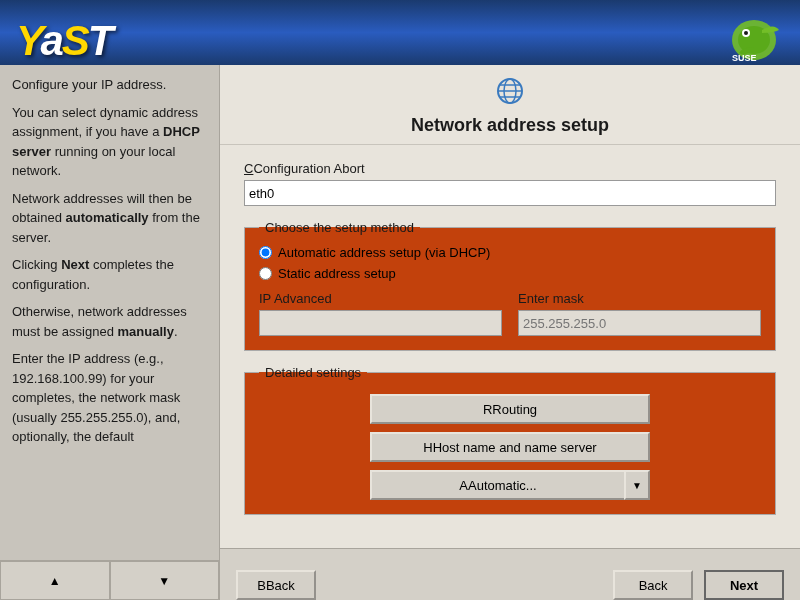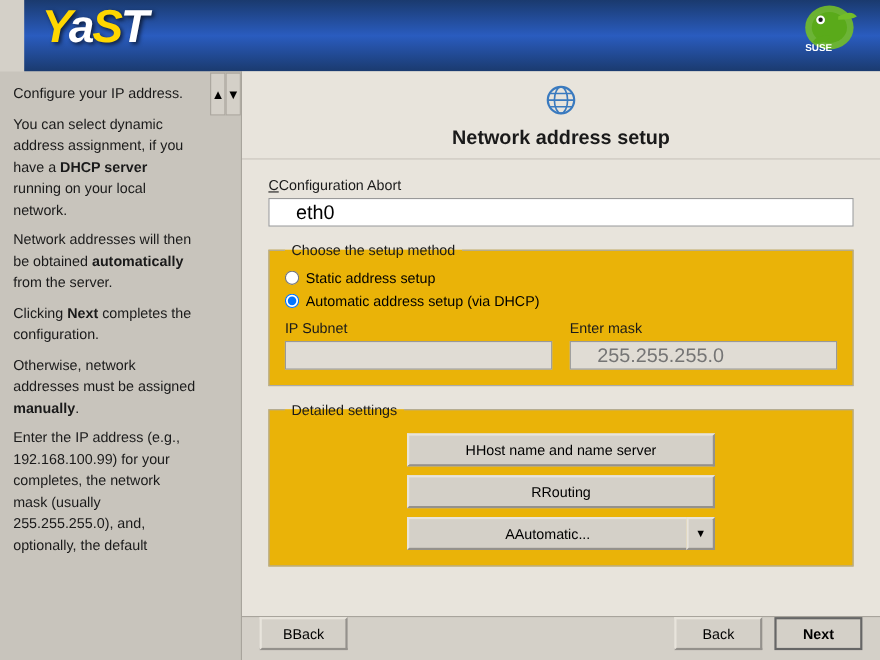--- a/index.html
+++ b/index.html
@@ -10,24 +10,23 @@
       font-size: 13px;
       background: #d4d0c8;
       overflow: hidden;
     }
 
     
     .header {
       height: 65px;
       background: linear-gradient(180deg, #1a3a6e 0%, #2a5cbf 50%, #1a3a6e 100%);
       display: flex;
-      align-items: flex-start;
+      align-items: flex-end;
       justify-content: space-between;
       padding: 0 16px;
-      margin-left: 22px;
     }
     .yast-logo {
       font-size: 42px;
       font-weight: bold;
       color: #fff;
       font-style: italic;
       text-shadow: 2px 2px 4px #000a;
       letter-spacing: -2px;
     }
     .yast-logo span.y { color: #ffd700; }
@@ -44,20 +43,21 @@
       display: flex;
       height: 535px;
     }
 
     
     .sidebar {
       width: 220px;
       background: #c8c4bc;
       border-right: 1px solid #a8a49c;
       display: flex;
+      flex-direction: column;
       overflow: hidden;
       position: relative;
     }
     .sidebar-content {
       flex: 1;
       padding: 10px 12px;
       overflow-y: auto;
       color: #1a1a1a;
       line-height: 1.5;
     }
@@ -125,37 +125,37 @@
     .form-label {
       display: block;
       margin-bottom: 4px;
       color: #1a1a1a;
     }
     .form-label .underline {
       text-decoration: underline;
     }
     .form-input {
       width: 100%;
-      padding: 4px 24px;
+      padding: 4px 4px;
       border: 1px solid #999;
       background: #fff;
-      font-size: 18px;
+      font-size: 13px;
       height: 26px;
     }
     .form-input:disabled {
       background: #e0dcd4;
       color: #888;
     }
 
     
     fieldset {
       border: 1px solid #aaa;
       padding: 10px 14px 14px 14px;
       margin-bottom: 14px;
-      background: #eab308;
+      background: #c2410c;
     }
     legend {
       padding: 0 6px;
       font-size: 13px;
       color: #1a1a1a;
     }
 
     .radio-group {
       display: flex;
       flex-direction: column;
@@ -232,25 +232,25 @@
       border: 2px outset #e8e4dc;
       cursor: pointer;
       display: flex;
       align-items: center;
       justify-content: center;
       font-size: 10px;
     }
 
     
     .bottom-bar {
-      height: 40px;
+      height: 52px;
       background: #d4d0c8;
       border-top: 1px solid #a8a49c;
       display: flex;
-      align-items: flex-start;
+      align-items: flex-end;
       padding: 0 16px;
     }
     .bottom-btn {
       min-width: 80px;
       height: 30px;
       background: #d4d0c8;
       border: 2px outset #e8e4dc;
       cursor: pointer;
       font-size: 13px;
       padding: 0 14px;
@@ -322,49 +322,49 @@
         <label class="form-label">
           <span class="underline">C</span><span>Configuration Abort</span>
         </label>
         <input class="form-input" type="text" value="eth0" style="">
       </div>
 
       <fieldset>
         <legend>Choose the setup method</legend>
         <div class="radio-group">
           <label class="radio-option">
+            <input type="radio" name="setup_method" checked="" style="">
+            <span>Automatic address setup (via DHCP)</span>
+          </label>
+          <label class="radio-option">
             <input type="radio" name="setup_method" style="">
             <span>Static address setup</span>
           </label>
-          <label class="radio-option">
-            <input type="radio" name="setup_method" checked="" style="">
-            <span>Automatic address setup (via DHCP)</span>
-          </label>
         </div>
 
         <div class="ip-row">
           <div class="ip-col">
-            <label>IP Subnet</label>
+            <label>IP Advanced</label>
             <input class="form-input" type="text" value="" disabled="" style="">
           </div>
           <div class="ip-col">
             <label>Enter mask</label>
             <input class="form-input" type="text" placeholder="255.255.255.0" disabled="" style="">
           </div>
         </div>
       </fieldset>
 
       <fieldset class="detailed-fieldset">
         <legend>Detailed settings</legend>
         <div class="detailed-buttons">
           <button class="detail-btn">
-            <span class="underline">H</span><span>Host name and name server</span>
+            <span class="underline">R</span><span>Routing</span>
           </button>
           <button class="detail-btn">
-            <span class="underline">R</span><span>Routing</span>
+            <span class="underline">H</span><span>Host name and name server</span>
           </button>
           <div class="advanced-row">
             <button class="advanced-btn">
               <span class="underline">A</span><span>Automatic...</span>
             </button>
             <div class="advanced-dropdown">
               <span>▼</span>
             </div>
           </div>
         </div>

